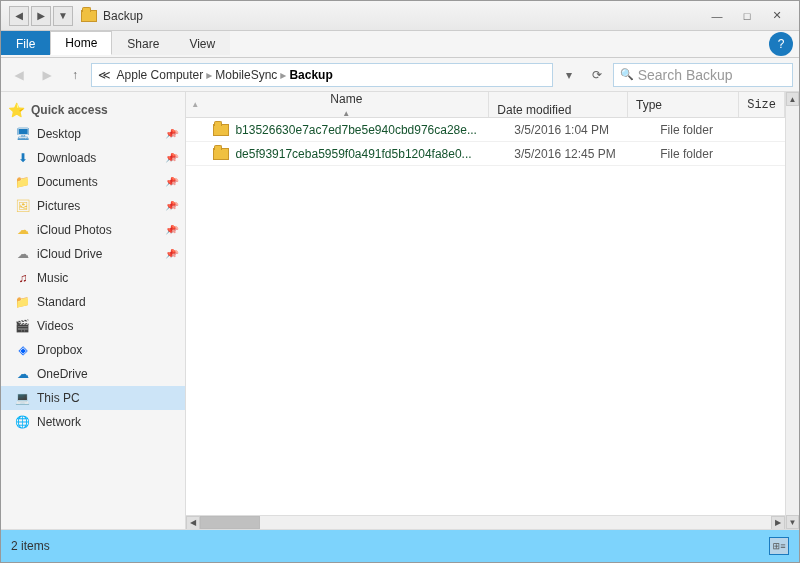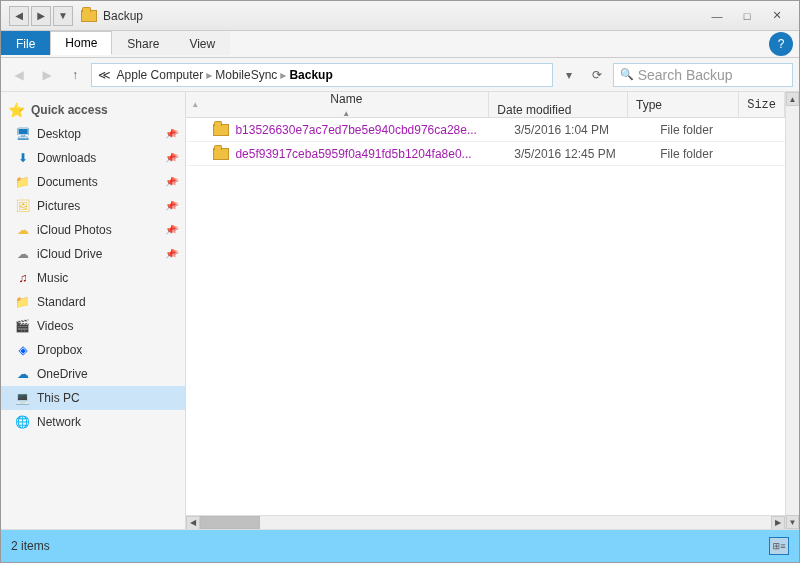--- a/index.html
+++ b/index.html
@@ -267,21 +267,21 @@
     .file-row {
       display: flex;
       align-items: center;
       height: 24px;
       cursor: pointer;
       border-bottom: 1px solid #f0f0f0;
     }
     .file-cell {
       padding: 0 8px;
       font-size: 12px;
-      color: #a21caf;
+      color: #14532d;
       display: flex;
       align-items: center;
       gap: 6px;
       height: 100%;
       overflow: hidden;
       text-overflow: ellipsis;
       white-space: nowrap;
     }
     .file-name-cell { width: 310px; }
     .file-date-cell { width: 150px; color: #555; text-align: right; }

